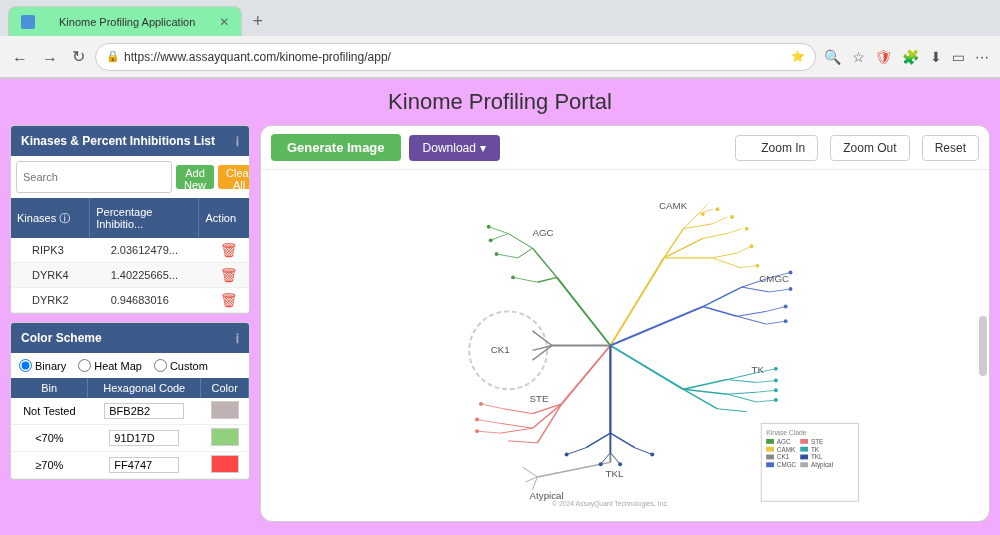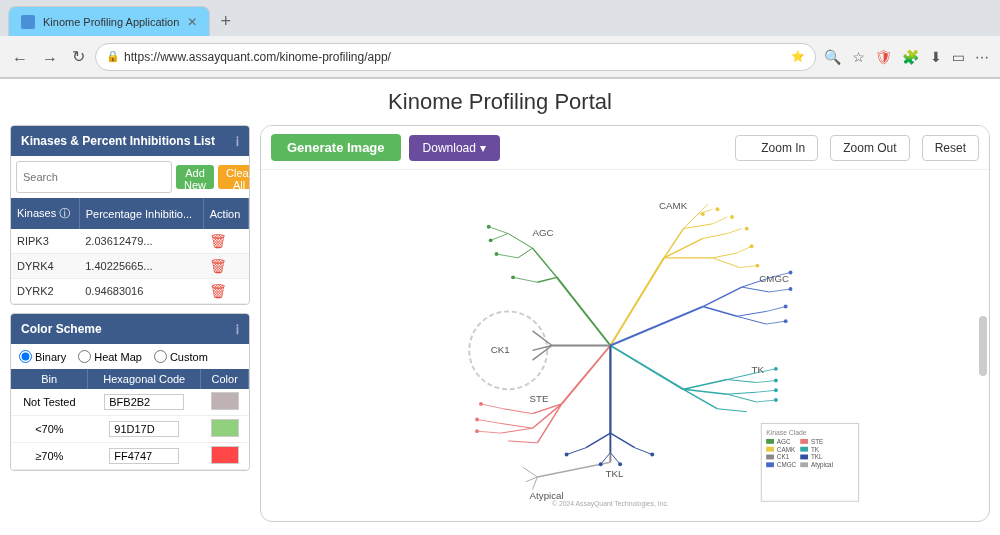--- a/index.html
+++ b/index.html
@@ -1,54 +1,54 @@
 <!DOCTYPE html>
 <html><head>
   <meta charset="utf-8">
   <style>
     * { box-sizing: border-box; margin: 0; padding: 0; }
     body { font-family: Arial, sans-serif; font-size: 12px; background: #d0d8e8; width: 1000px; height: 535px; overflow: hidden; }
 
     
     .browser-chrome { background: #f2f2f2; border-bottom: 1px solid #ccc; }
     .tab-bar { display: flex; align-items: center; padding: 6px 8px 0; gap: 4px; background: #dee1e6; height: 36px; }
-    .browser-tab { display: flex; align-items: center; background: #7dd3fc; border-radius: 8px 8px 0 0; padding: 4px 12px; height: 30px; font-size: 12px; gap: 8px; min-width: 180px; border: 1px solid #ccc; border-bottom: none; }
+    .browser-tab { display: flex; align-items: center; background: #86efac; border-radius: 8px 8px 0 0; padding: 4px 12px; height: 30px; font-size: 12px; gap: 24px; min-width: 180px; border: 1px solid #ccc; border-bottom: none; }
     .tab-favicon { width: 14px; height: 14px; background: #4a90d9; border-radius: 2px; display: inline-block; }
     .tab-title { font-size: 11px; color: #333; flex: 1; }
     .tab-close { color: #666; font-size: 12px; cursor: pointer; }
     .new-tab-btn { background: none; border: none; font-size: 18px; color: #666; cursor: pointer; line-height: 1; padding: 2px 6px; }
     
     .nav-bar { display: flex; align-items: center; padding: 4px 8px; gap: 6px; background: #f2f2f2; height: 42px; border-bottom: 1px solid #ccc; }
     .nav-btn { background: none; border: none; font-size: 16px; color: #555; cursor: pointer; padding: 2px 4px; border-radius: 4px; }
     .address-bar { flex: 1; display: flex; align-items: center; background: white; border: 1px solid #ccc; border-radius: 20px; padding: 0 10px; height: 28px; gap: 4px; }
     .address-text { font-size: 12px; color: #333; flex: 1; }
     .nav-icons { display: flex; gap: 4px; align-items: center; }
     .nav-icon { font-size: 14px; color: #555; cursor: pointer; padding: 3px; }
 
     
-    .page-wrapper { background: #ffffff; padding: 10px; height: calc(535px - 78px); overflow: hidden; }
+    .page-wrapper { background: #f0abfc; padding: 10px; height: calc(535px - 78px); overflow: hidden; }
     .page-title { text-align: center; font-size: 22px; font-weight: normal; margin-bottom: 10px; color: #333; }
     .page-content { display: flex; gap: 10px; height: calc(100% - 40px); }
 
     
     .left-panel { width: 240px; flex-shrink: 0; display: flex; flex-direction: column; gap: 8px; }
 
     .panel-section { background: white; border-radius: 4px; border: 1px solid #ccc; overflow: hidden; }
     .panel-header { background: #3c5a8a; color: white; padding: 6px 10px; font-size: 12px; font-weight: bold; display: flex; align-items: center; justify-content: space-between; }
     .panel-header-info { color: #aac; font-size: 13px; cursor: pointer; }
 
     .search-toolbar { display: flex; gap: 4px; padding: 5px; align-items: center; }
     .search-input { flex: 1; border: 1px solid #ccc; border-radius: 3px; padding: 2px 6px; font-size: 11px; height: 32px; }
     .btn-add { background: #5cb85c; color: white; border: none; border-radius: 3px; padding: 2px 8px; font-size: 11px; cursor: pointer; height: 24px; }
     .btn-clear { background: #f5a623; color: white; border: none; border-radius: 3px; padding: 2px 8px; font-size: 11px; cursor: pointer; height: 24px; }
 
     .table-wrapper { overflow: hidden; }
     .kinase-table { width: 100%; border-collapse: collapse; font-size: 11px; }
     .kinase-table th { background: #3c5a8a; color: white; padding: 8px 6px; text-align: left; font-weight: normal; border-right: 1px solid #5a7aaa; margin-left: 7px; }
-    .kinase-table td { padding: 4px 6px; border-bottom: 1px solid #eee; color: #333; }
+    .kinase-table td { padding: 4px 21px; border-bottom: 1px solid #eee; color: #333; }
     .kinase-table tr:nth-child(even) { background: #f8f8f8; }
     .delete-icon { color: #e74c3c; cursor: pointer; font-size: 14px; }
 
     
     .radio-group { display: flex; gap: 12px; padding: 6px 8px; align-items: center; }
     .radio-label { display: flex; align-items: center; gap: 3px; font-size: 11px; cursor: pointer; }
     .radio-label input { margin: 0; }
 
     .color-table { width: 100%; border-collapse: collapse; font-size: 11px; }
     .color-table th { background: #3c5a8a; color: white; padding: 4px 6px; text-align: center; font-weight: normal; border-right: 1px solid #5a7aaa; }

